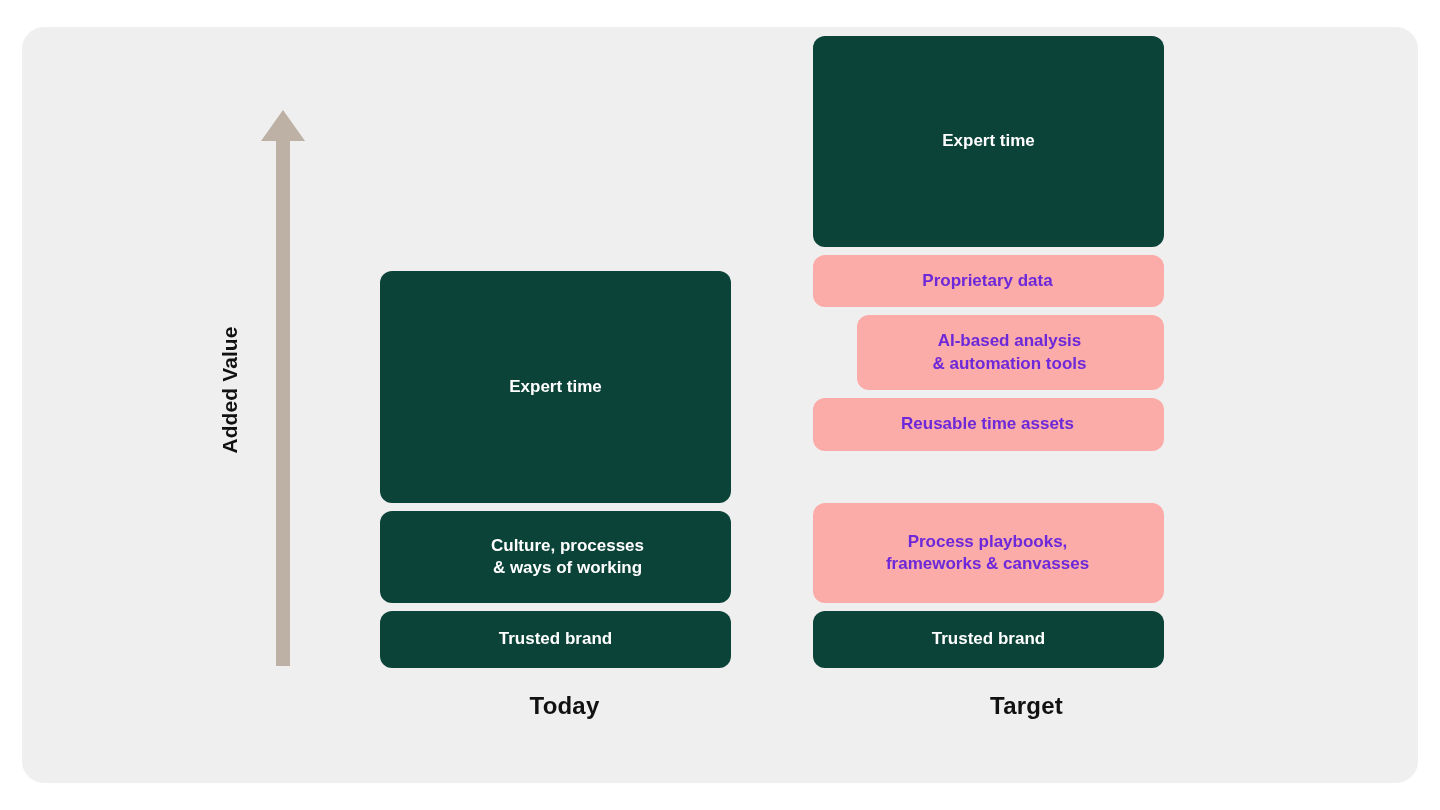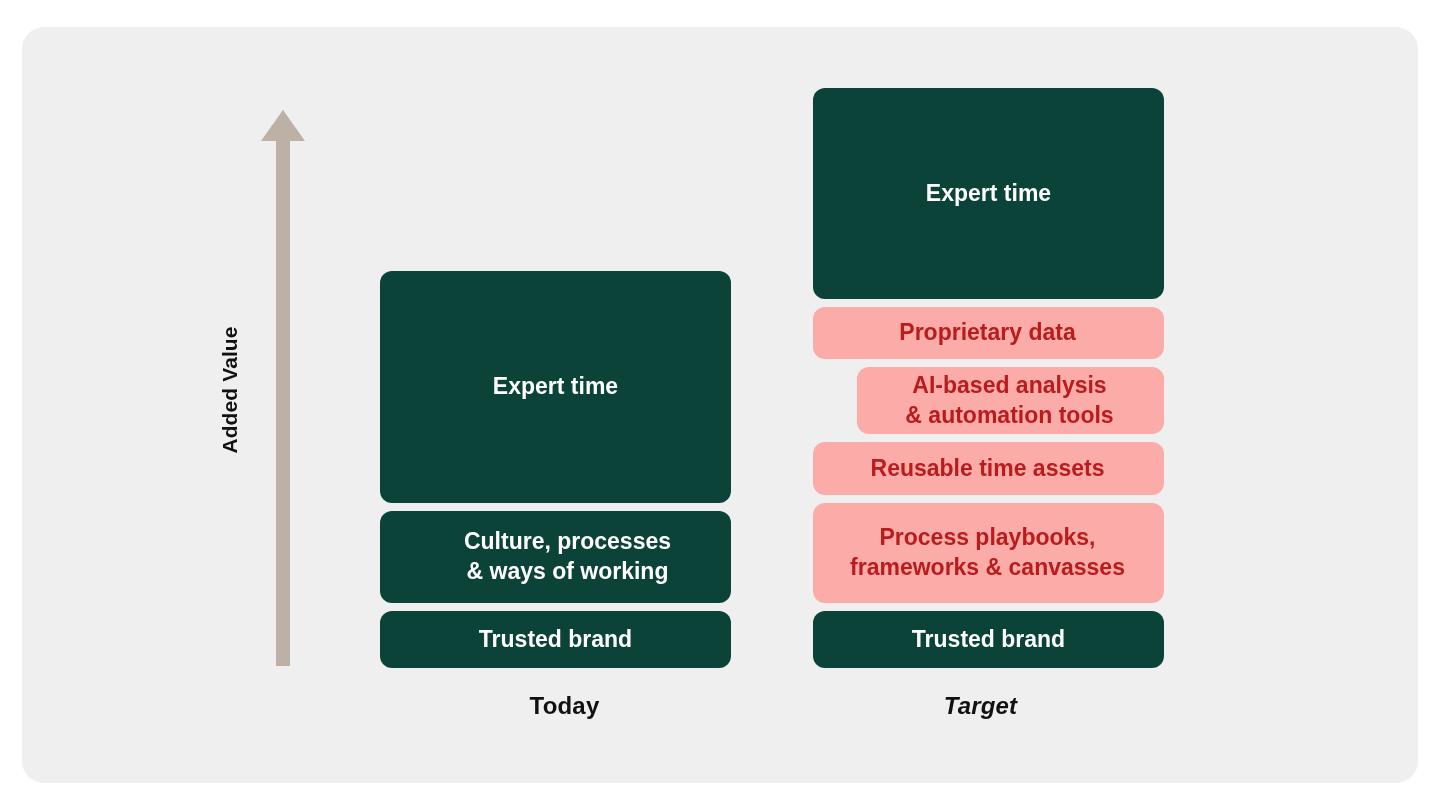--- a/index.html
+++ b/index.html
@@ -74,44 +74,44 @@
     flex-direction: column;
     gap: 8px;
   }
 
   .block {
     border-radius: 12px;
     display: flex;
     align-items: center;
     justify-content: center;
     text-align: center;
-    font-size: 23px;
+    font-size: 17px;
     font-weight: bold;
     line-height: 1.30;
     box-sizing: border-box;
     padding: 4px 12px;
   }
   .block.green { background: #0c4338; color: #ffffff; }
-  .block.pink  { background: #fbaba8; color: #b91c1c; padding-left: 10px; }
+  .block.pink  { background: #fbaba8; color: #6d28d9; padding-left: 10px; }
 
   .block-text { white-space: pre-line; }
 
   
   .caption {
     position: absolute;
     top: 692px;
     width: 351px;
     text-align: center;
     font-size: 24px;
     font-weight: bold;
     color: #111111;
     letter-spacing: 0.2px;
   }
   #caption-today  { left: 389px; }
-  #caption-target { left: 805px; font-style: italic; }
+  #caption-target { left: 851px; }
 </style>
 </head>
 <body>
 
 <div id="canvas">
 
   <div class="panel"></div>
 
   <div class="axis-arrow">
     <svg width="50" height="560" viewBox="0 0 50 560">
@@ -139,28 +139,28 @@
   </div>
 
   <div class="column" id="column-target">
     <div class="stack" id="stack-target">
         <div class="block green" style="height: 211px;">
           <span class="block-text">Expert time</span>
         </div>
         <div class="block pink" style="height: 52px;">
           <span class="block-text">Proprietary data</span>
         </div>
-        <div class="block pink" style="height: 67px; margin-left: 44px;">
+        <div class="block pink" style="height: 75px; margin-left: 44px;">
           <span class="block-text">AI-based analysis
 &amp; automation tools</span>
         </div>
         <div class="block pink" style="height: 53px;">
           <span class="block-text">Reusable time assets</span>
         </div>
-        <div class="block pink" style="height: 100px;">
+        <div class="block pink" style="height: 100px; margin-top: 44px;">
           <span class="block-text">Process playbooks,
 frameworks &amp; canvasses</span>
         </div>
         <div class="block green" style="height: 57px;">
           <span class="block-text">Trusted brand</span>
         </div>
       </div>
   </div>
 
   <div class="caption" id="caption-today">Today</div>

